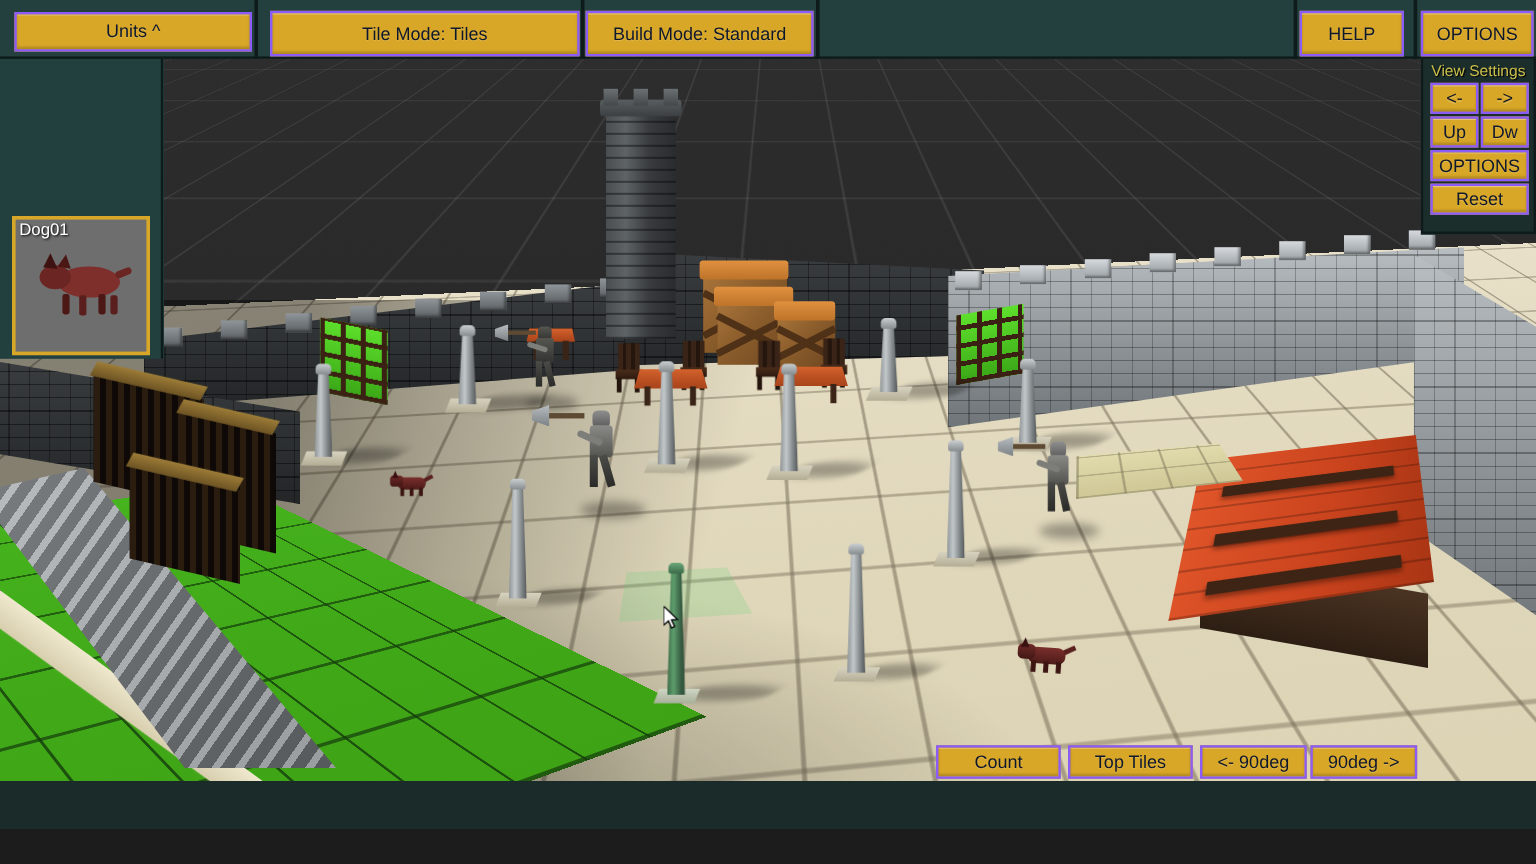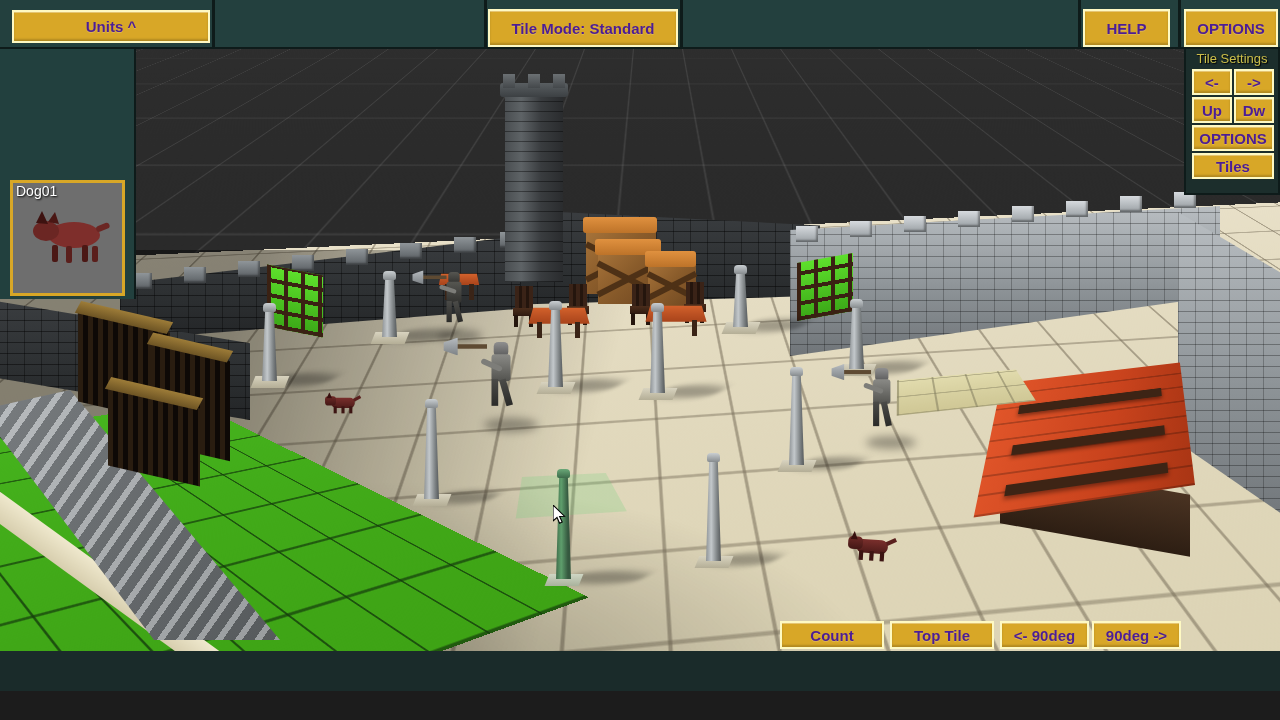--- a/index.html
+++ b/index.html
@@ -181,23 +181,23 @@
     clip-path:polygon(0 100%,50% 0,100% 100%); }
   .dog .leg{ position:absolute; top:15px; width:4px; height:9px; background:#3c1412; }
   .dog .tail{ position:absolute; right:0; top:3px; width:10px; height:4px; background:#5a201e;
     transform:rotate(-28deg); }
 
   .shadow-blob{ position:absolute; background:rgba(0,0,0,.32); filter:blur(4px); border-radius:50%; }
 
   
   .btn{
     background:#d8a727;
-    border:2px solid #fef9c3;
-    color:#4c1d95;
-    font-size:15px; font-weight:bold;
+    border:2px solid #8b5cf6;
+    color:#0f172a;
+    font-size:15px; font-weight:normal;
     display:flex; align-items:center; justify-content:center;
     cursor:pointer; user-select:none;
     box-shadow: inset 0 1px 0 rgba(255,255,255,.35), inset 0 -2px 2px rgba(0,0,0,.18);
     text-shadow:0 1px 0 rgba(255,255,255,.18);
   }
 
   
   #topbar{ position:absolute; left:0; top:0; width:1280px; height:49px;
            background:#23403e; border-bottom:2px solid #0e1b1a; z-index:20; }
   #btn-units   { position:absolute; left:12px;  top:10px;  width:198px; height:33px; }
@@ -527,21 +527,22 @@
   </div>
 
   <div id="topbar">
     <div class="sep" style="left:212px;"></div>
     <div class="sep" style="left:484px;"></div>
     <div class="sep" style="left:680px;"></div>
     <div class="sep" style="left:1078px;"></div>
     <div class="sep" style="left:1178px;"></div>
 
     <div class="btn" id="btn-units">Units ^</div>
-    <div class="btn" id="btn-buildmode">Tile Mode: Standard</div>
+    <div class="btn" id="btn-tilemode">Tile Mode: Tiles</div>
+    <div class="btn" id="btn-buildmode">Build Mode: Standard</div>
     <div class="btn" id="btn-help">HELP</div>
     <div class="btn" id="btn-options">OPTIONS</div>
   </div>
 
   <div id="palette">
 
 
     <div class="unit-card" id="unit-1">
       <span class="unit-label">Dog01</span>
 
@@ -553,31 +554,31 @@
         <rect x="30" y="36" width="6" height="17" rx="2" fill="#4b1815"></rect>
         <rect x="44" y="37" width="6" height="17" rx="2" fill="#5a1f1c"></rect>
         <rect x="60" y="36" width="6" height="17" rx="2" fill="#4b1815"></rect>
         <rect x="70" y="37" width="6" height="16" rx="2" fill="#5a1f1c"></rect>
         <rect x="74" y="18" width="14" height="6" rx="3" fill="#6b2623" transform="rotate(-22 74 20)"></rect>
       </svg>
     </div>
   </div>
 
   <div id="tilepanel">
-    <div class="title">Tile Settings</div>
+    <div class="title">View Settings</div>
     <div class="btn tp-btn" id="tp-left">&lt;-</div>
     <div class="btn tp-btn" id="tp-right">-&gt;</div>
     <div class="btn tp-btn" id="tp-up">Up</div>
     <div class="btn tp-btn" id="tp-dw">Dw</div>
     <div class="btn tp-btn" id="tp-invert">OPTIONS</div>
-    <div class="btn tp-btn" id="tp-cancel">Tiles</div>
+    <div class="btn tp-btn" id="tp-cancel">Reset</div>
   </div>
 
   <div class="btn" id="btn-reset">Count</div>
-  <div class="btn" id="btn-topview">Top Tile</div>
+  <div class="btn" id="btn-topview">Top Tiles</div>
   <div class="btn" id="btn-rotl">&lt;- 90deg</div>
   <div class="btn" id="btn-rotr">90deg -&gt;</div>
 
   <div id="bottombar"></div>
 
   <div class="btn" id="btn-save">SAVE</div>
 
   <div id="statusbar">
     <span>[MyCastle1] Object Count: 1050</span>
   </div>

